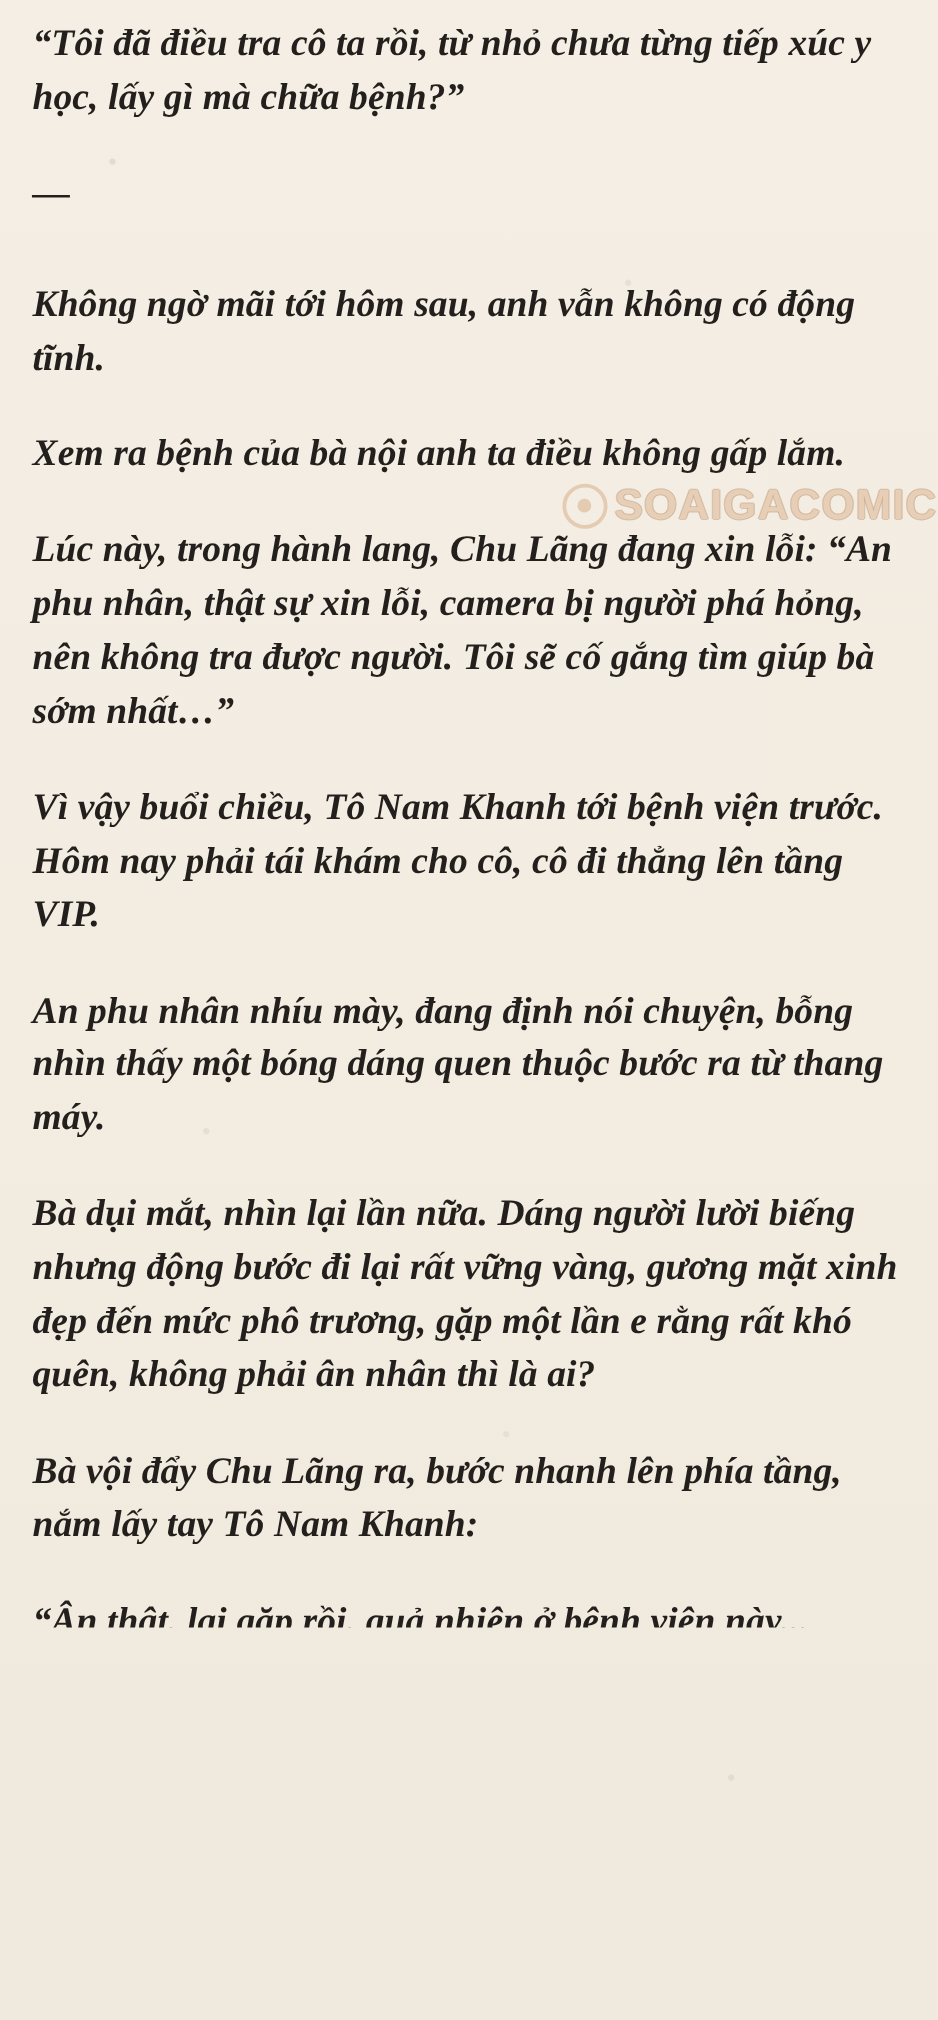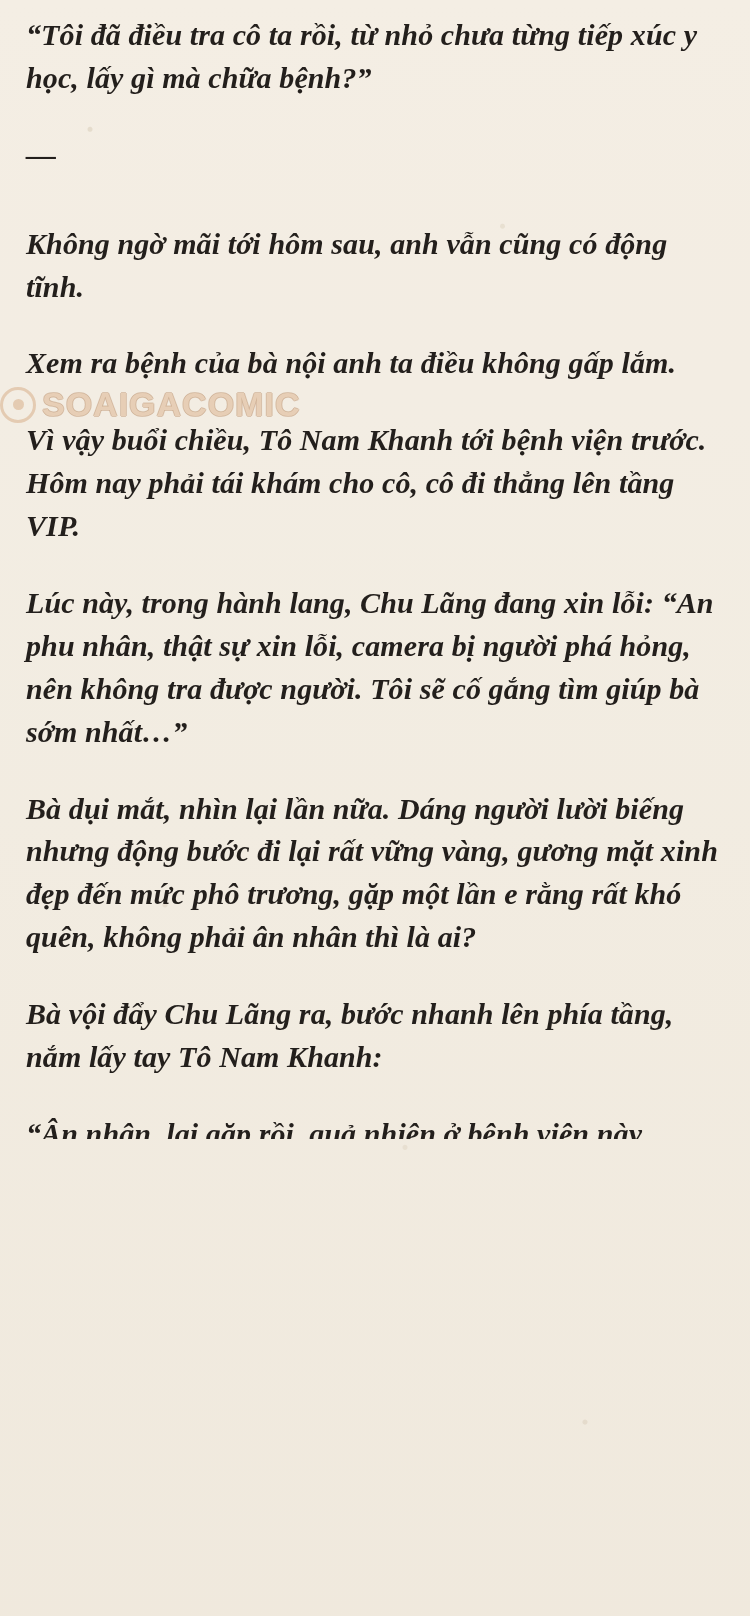--- a/index.html
+++ b/index.html
@@ -72,21 +72,21 @@
     font-size: 34px;
     letter-spacing: 1px;
     color: rgba(236,214,190,0.85);
     text-shadow:
       1px 0 0 rgba(196,160,130,0.55),
       -1px 0 0 rgba(196,160,130,0.55),
       0 1px 0 rgba(196,160,130,0.55),
       0 -1px 0 rgba(196,160,130,0.55);
     display: flex;
     align-items: center;
-    justify-content: flex-start;
+    justify-content: flex-end;
     gap: 2px;
   }
   .watermark .mark-ring {
     display: inline-block;
     width: 30px;
     height: 30px;
     border: 3px solid rgba(226,198,172,0.9);
     border-radius: 50%;
     margin-right: 4px;
     position: relative;
@@ -109,20 +109,21 @@
 <div class="paper-texture"></div>
 
 <div class="watermark">
   <span class="mark-ring"></span>
   <span>SOAIGACOMIC</span>
 </div>
 
 <div class="page">
   <p class="para first">“Tôi đã điều tra cô ta rồi, từ nhỏ chưa từng tiếp xúc y học, lấy gì mà chữa bệnh?”</p>
   <p class="para dash">—</p>
-  <p class="para">Không ngờ mãi tới hôm sau, anh vẫn cũng có động tĩnh.</p>
+  <p class="para">Không ngờ mãi tới hôm sau, anh vẫn không có động tĩnh.</p>
   <p class="para">Xem ra bệnh của bà nội anh ta điều không gấp lắm.</p>
+  <p class="para">Lúc này, trong hành lang, Chu Lãng đang xin lỗi: “An phu nhân, thật sự xin lỗi, camera bị người phá hỏng, nên không tra được người. Tôi sẽ cố gắng tìm giúp bà sớm nhất…”</p>
   <p class="para">Vì vậy buổi chiều, Tô Nam Khanh tới bệnh viện trước. Hôm nay phải tái khám cho cô, cô đi thẳng lên tầng VIP.</p>
-  <p class="para">Lúc này, trong hành lang, Chu Lãng đang xin lỗi: “An phu nhân, thật sự xin lỗi, camera bị người phá hỏng, nên không tra được người. Tôi sẽ cố gắng tìm giúp bà sớm nhất…”</p>
+  <p class="para">An phu nhân nhíu mày, đang định nói chuyện, bỗng nhìn thấy một bóng dáng quen thuộc bước ra từ thang máy.</p>
   <p class="para">Bà dụi mắt, nhìn lại lần nữa. Dáng người lười biếng nhưng động bước đi lại rất vững vàng, gương mặt xinh đẹp đến mức phô trương, gặp một lần e rằng rất khó quên, không phải ân nhân thì là ai?</p>
   <p class="para">Bà vội đẩy Chu Lãng ra, bước nhanh lên phía tầng, nắm lấy tay Tô Nam Khanh:</p>
-  <p class="para last-cut">“Ân nhân, lại gặp rồi, quả nhiên ở bệnh viện này...</p>
+  <p class="para last-cut">“Ân thật, lại gặp rồi, quả nhiên ở bệnh viện này...</p>
 </div>
 
 </body></html>

